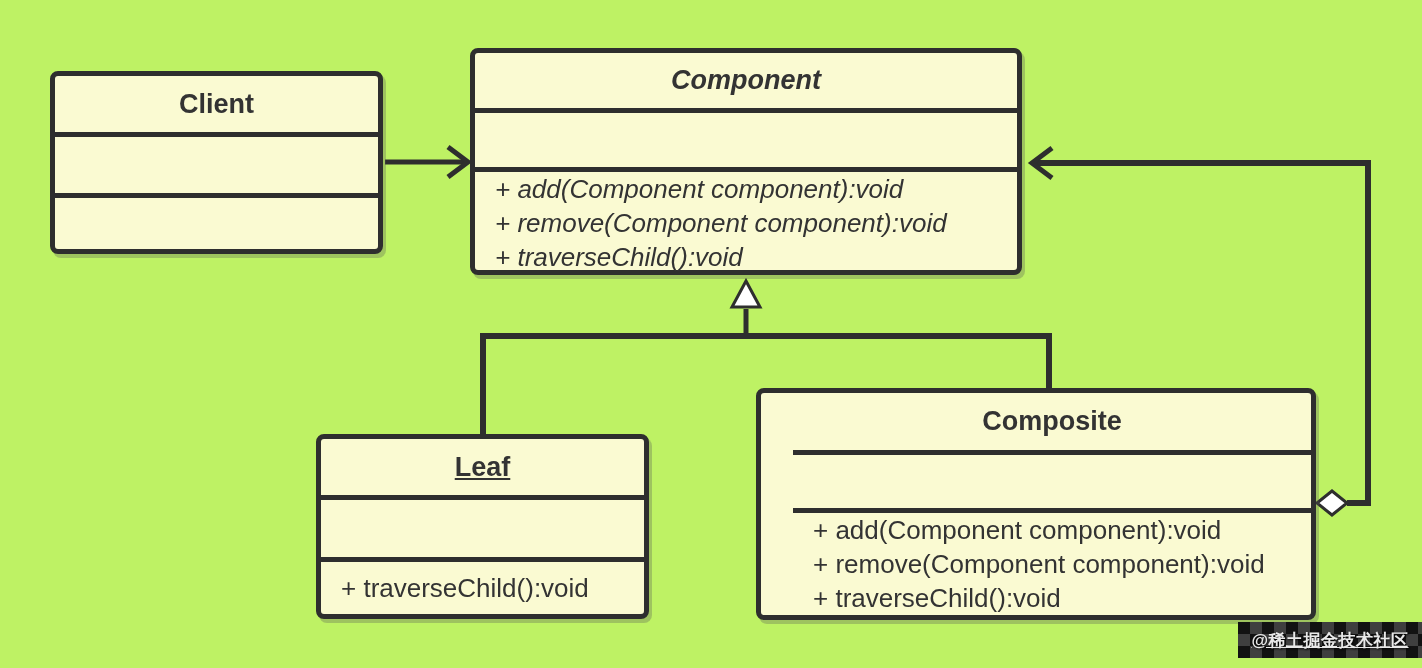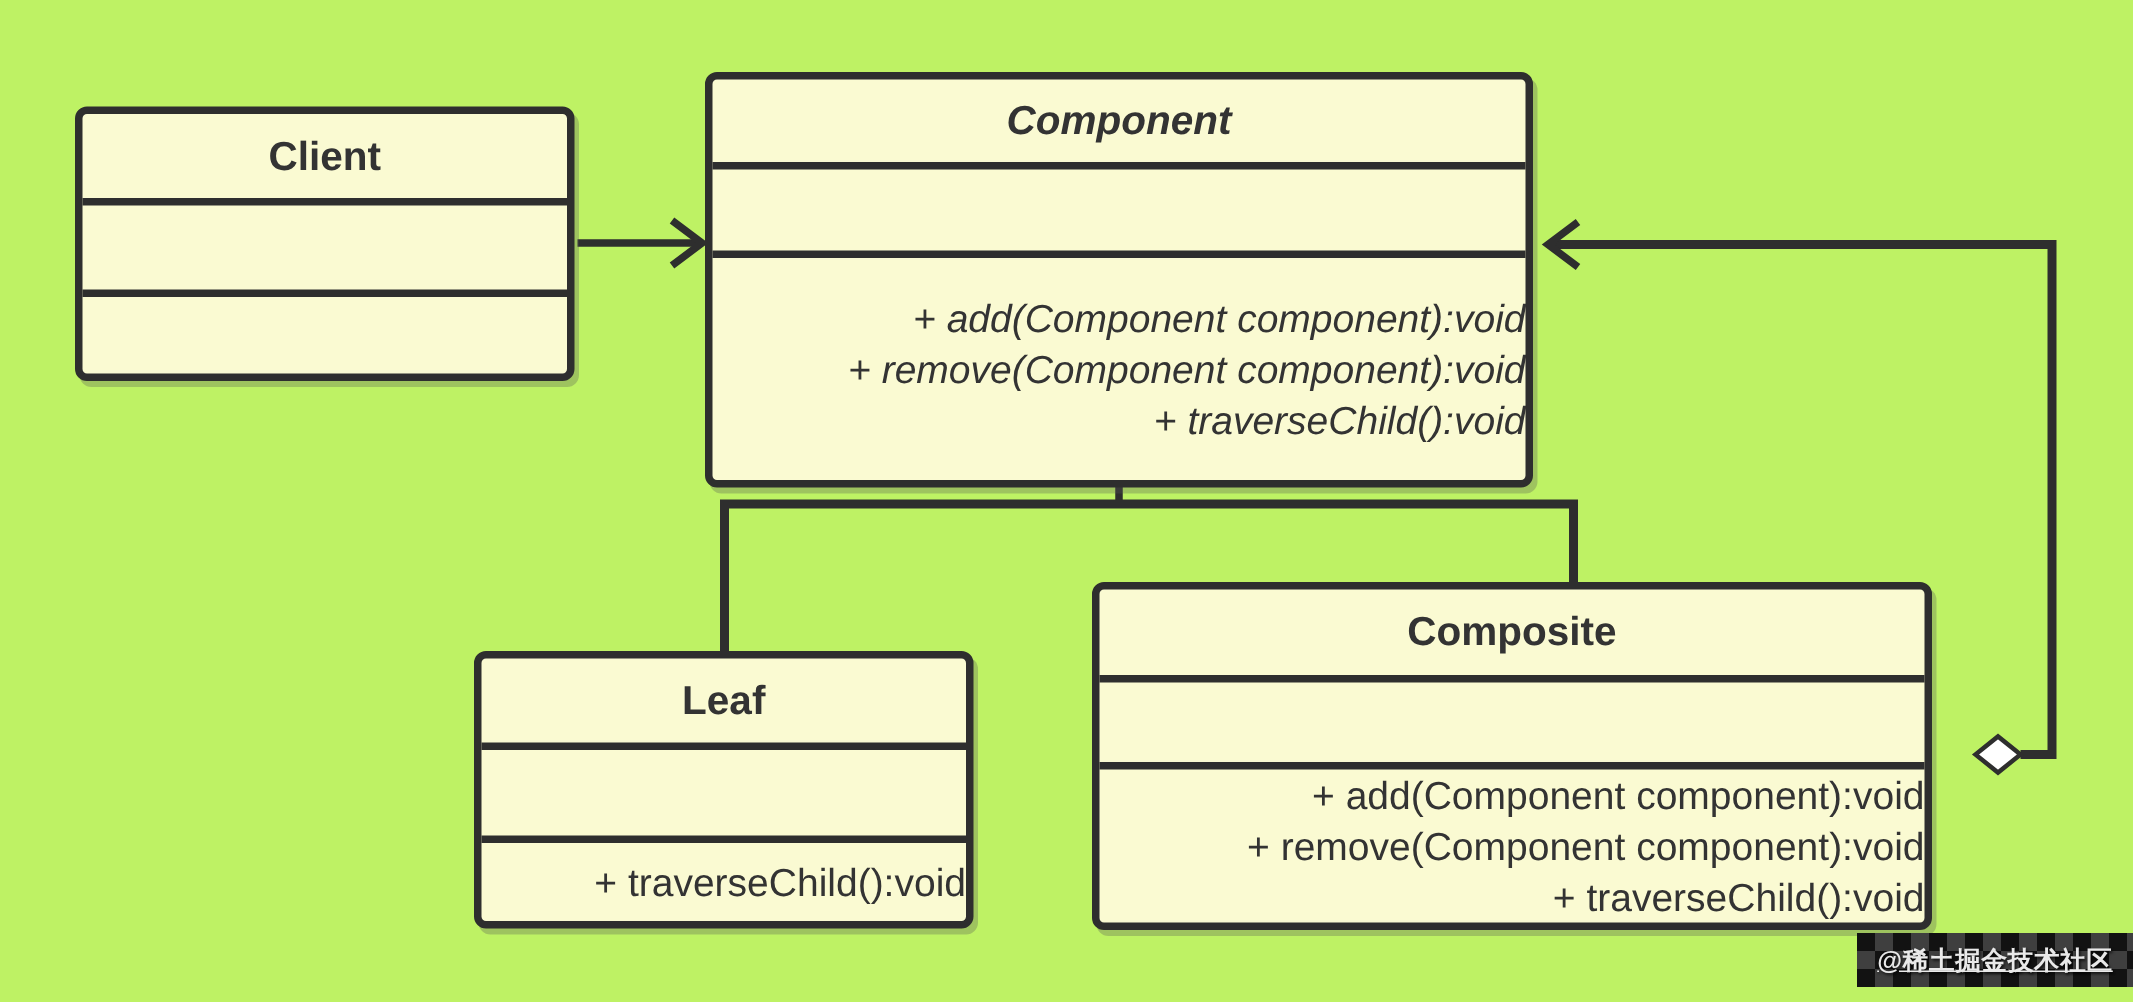--- a/index.html
+++ b/index.html
@@ -42,39 +42,38 @@
   }
   .uml-methods {
     flex: 1 1 auto;
     display: flex;
     flex-direction: column;
     justify-content: center;
     padding-left: 20px;
     font-size: 26px;
     line-height: 34px;
     white-space: nowrap;
-    text-align: right;
   }
   .abstract .uml-title,
   .abstract .uml-methods { font-style: italic; }
 
   
   .box-client    { left: 50px;  top: 71px;  width: 333px; height: 183px; }
   .box-client .uml-title { height: 56px; }
   .box-client .uml-attrs { height: 56px; }
 
-  .box-component { left: 470px; top: 48px;  width: 552px; height: 277px; }
+  .box-component { left: 470px; top: 48px;  width: 552px; height: 227px; }
   .box-component .uml-title { height: 55px; }
   .box-component .uml-attrs { height: 54px; }
 
   .box-leaf      { left: 316px; top: 434px; width: 333px; height: 185px; }
-  .box-leaf .uml-title { height: 56px; }
+  .box-leaf .uml-title { height: 56px; text-decoration: underline; }
   .box-leaf .uml-attrs { height: 57px; }
 
-  .box-composite { left: 728px; top: 388px; width: 560px; height: 232px; }
+  .box-composite { left: 756px; top: 388px; width: 560px; height: 232px; padding-left: 32px; }
   .box-composite .uml-title { height: 57px; }
   .box-composite .uml-attrs { height: 53px; }
 
   .watermark {
     position: absolute;
     right: 0; bottom: 10px;
     width: 184px; height: 36px;
     display: flex; align-items: center; justify-content: center;
     background-image: conic-gradient(#3f3f3f 90deg, #121212 90deg 180deg, #3f3f3f 180deg 270deg, #121212 270deg);
     background-size: 24px 24px;

